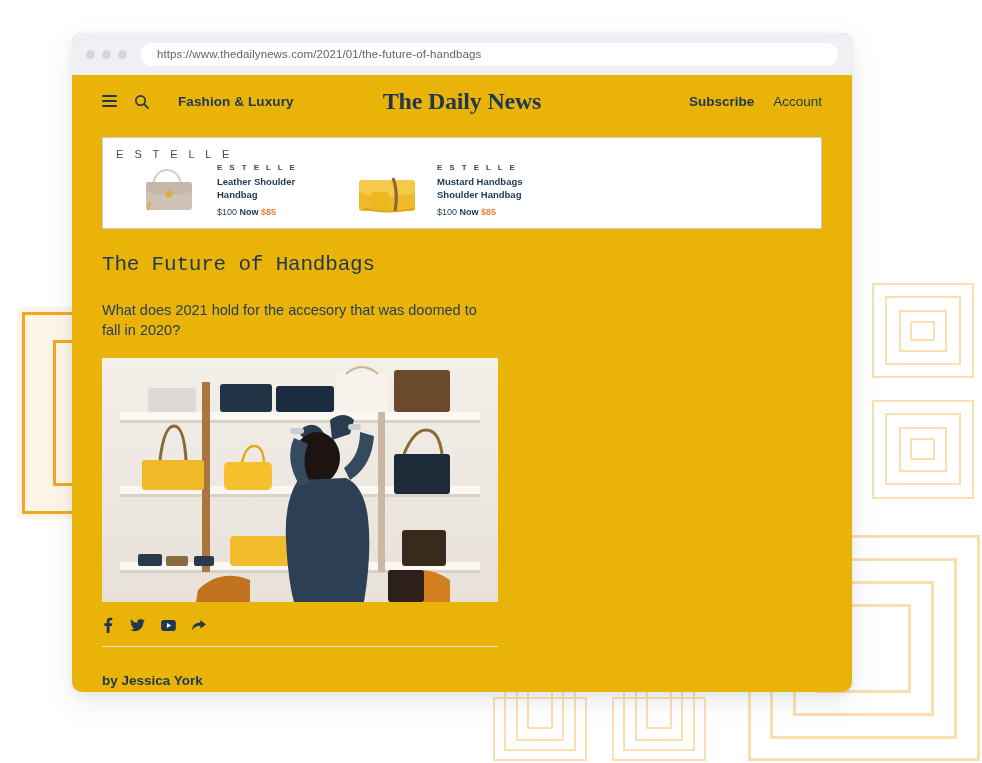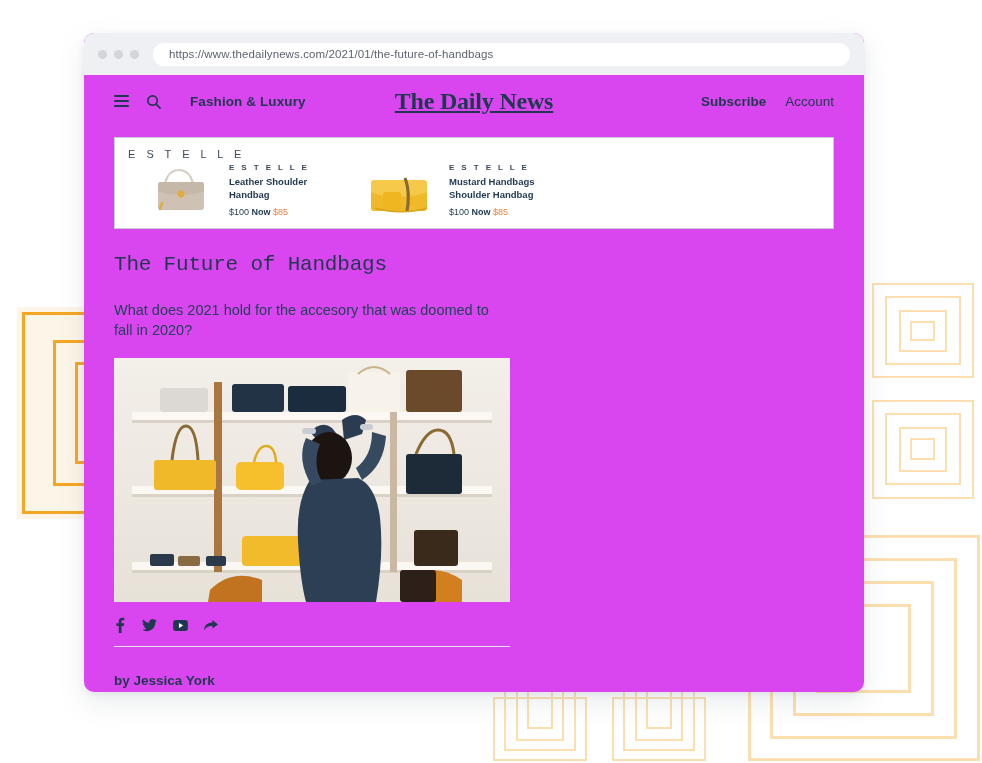--- a/index.html
+++ b/index.html
@@ -32,26 +32,26 @@
     height: 212px;
     background: #fdf6e8;
   }
 
   
   .motif-faint .ring { border-color: #fbdfae; }
 
   
   .browser-window {
     position: absolute;
-    left: 84px;
+    left: 72px;
     top: 33px;
     width: 780px;
     height: 659px;
     border-radius: 10px;
-    background: #d946ef;
+    background: #eab308;
     box-shadow: 0 10px 28px rgba(100,110,130,0.14),
                 0 2px 6px rgba(100,110,130,0.10);
     z-index: 10;
     overflow: hidden;
   }
 
   .browser-chrome {
     height: 42px;
     background: #eef0f3;
     display: flex;
@@ -114,21 +114,20 @@
   .masthead {
     position: absolute;
     left: 0; right: 0;
     text-align: center;
     font-family: "Liberation Serif", serif;
     font-weight: bold;
     font-size: 24px;
     color: #1f3850;
     letter-spacing: -0.2px;
     pointer-events: none;
-    text-decoration: underline;
   }
 
   .header-right {
     margin-left: auto;
     display: flex;
     align-items: center;
     gap: 19px;
     position: relative;
     z-index: 2;
   }
@@ -172,21 +171,21 @@
   .ad-brand {
     font-size: 8px; letter-spacing: 2.4px; color: #3c4a5a;
     font-weight: bold; margin-bottom: 4px;
   }
   .ad-title {
     font-size: 9.5px; font-weight: bold; color: #1f3850;
     line-height: 1.35; margin-bottom: 5px;
   }
   .ad-price { font-size: 9px; color: #1f3850; }
   .ad-price .now { font-weight: bold; text-align: right; }
-  .ad-price .sale { color: #e8823c; font-weight: normal; }
+  .ad-price .sale { color: #e8823c; font-weight: bold; }
 
   .browse-btn {
     background: #1e3a52;
     color: #ffffff;
     border: none;
     border-radius: 18px;
     padding: 10px 22px;
     font-size: 13px;
     font-weight: bold;
     cursor: pointer;

